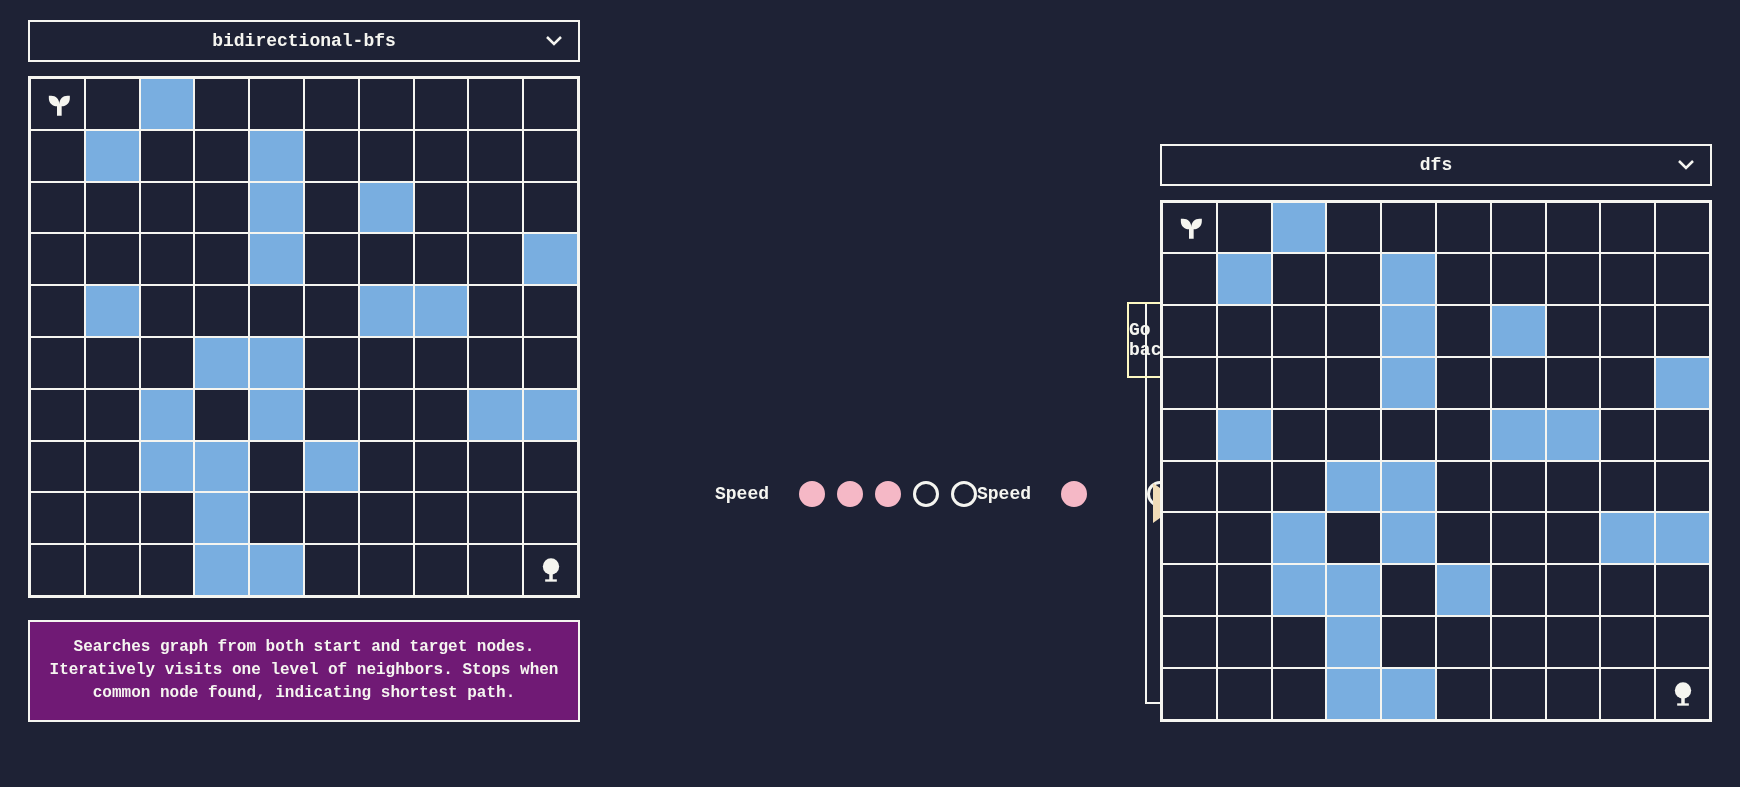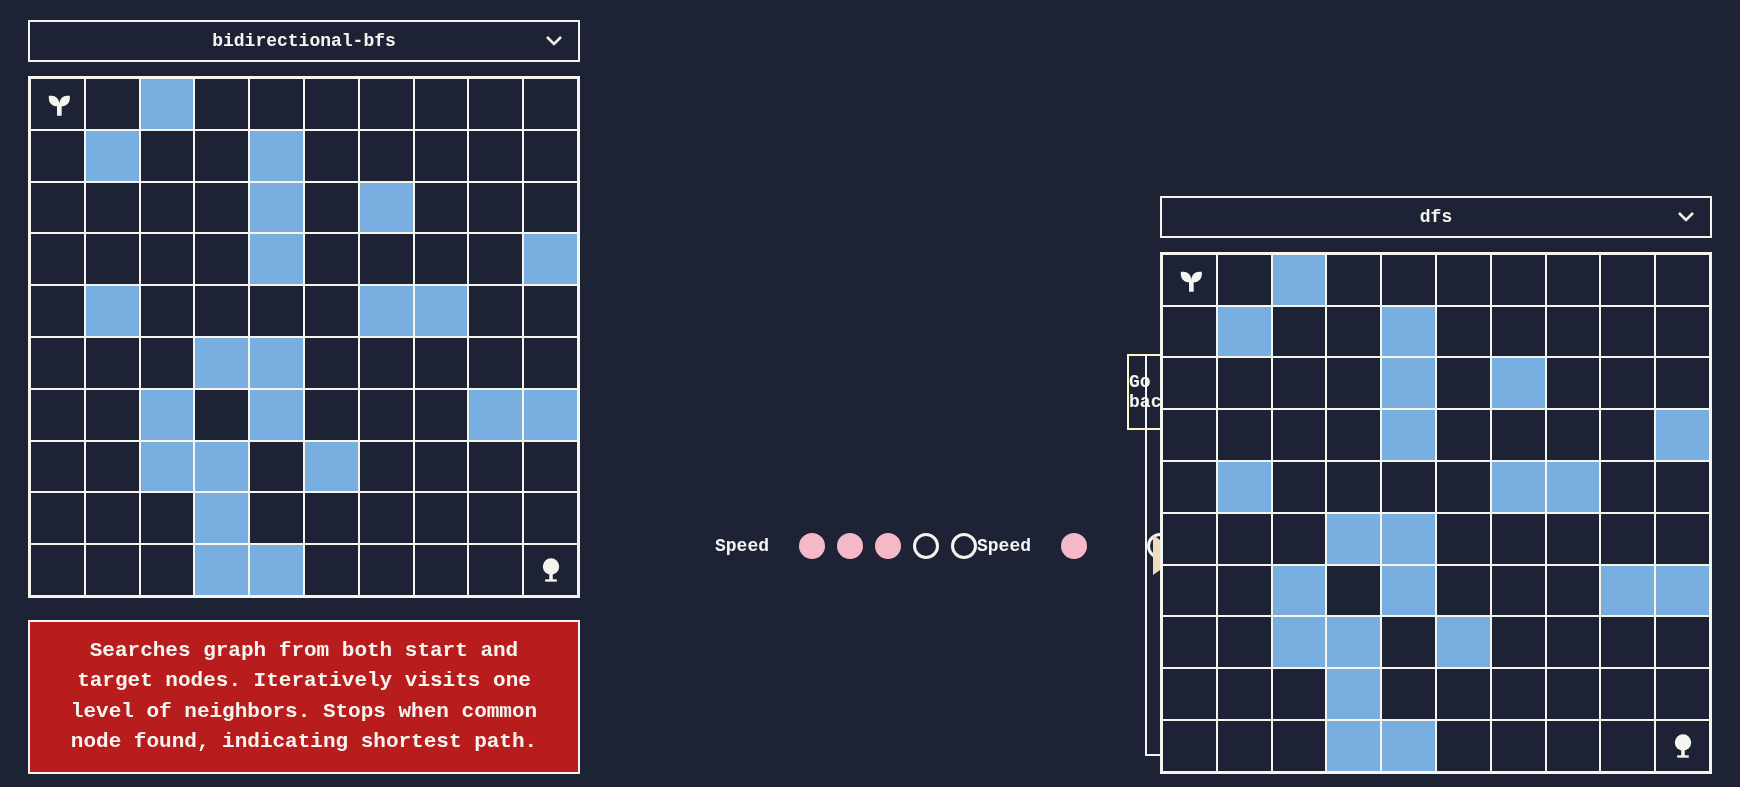--- a/index.html
+++ b/index.html
@@ -57,22 +57,22 @@
     position: relative;
     display:flex;
     align-items:center;
     justify-content:center;
   }
   .cell.w { background: #79aee0; }
   .desc {
     margin-top: 22px;
     border: 2px solid #f5f5f0;
     padding: 14px 18px;
-    background: #b91c1c;
-    font-size: 21px;
+    background: #701a75;
+    font-size: 16px;
     text-align: center;
     line-height: 1.45;
   }
   
   .center {
     width: 310px;
     display: flex;
     flex-direction: row;
     align-items: stretch;
     padding-top: 48px;

